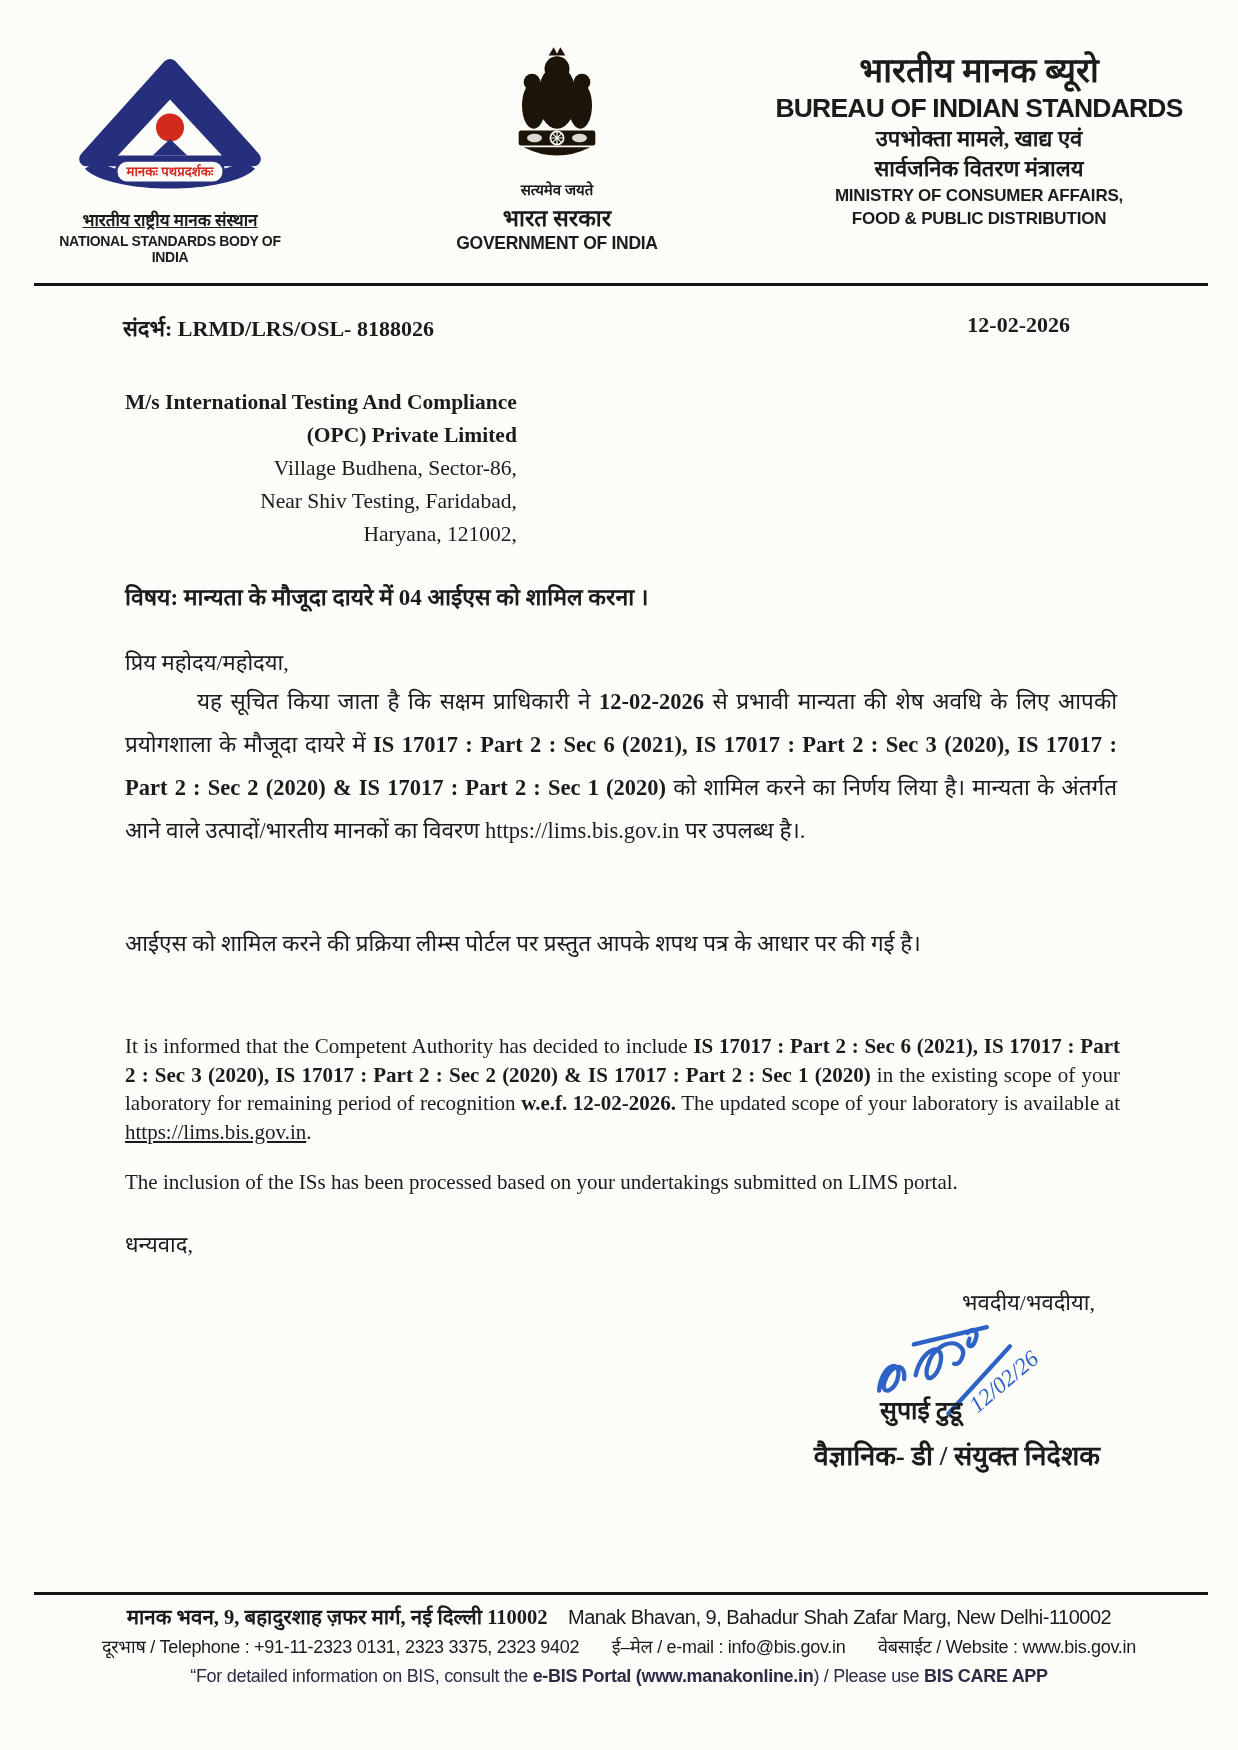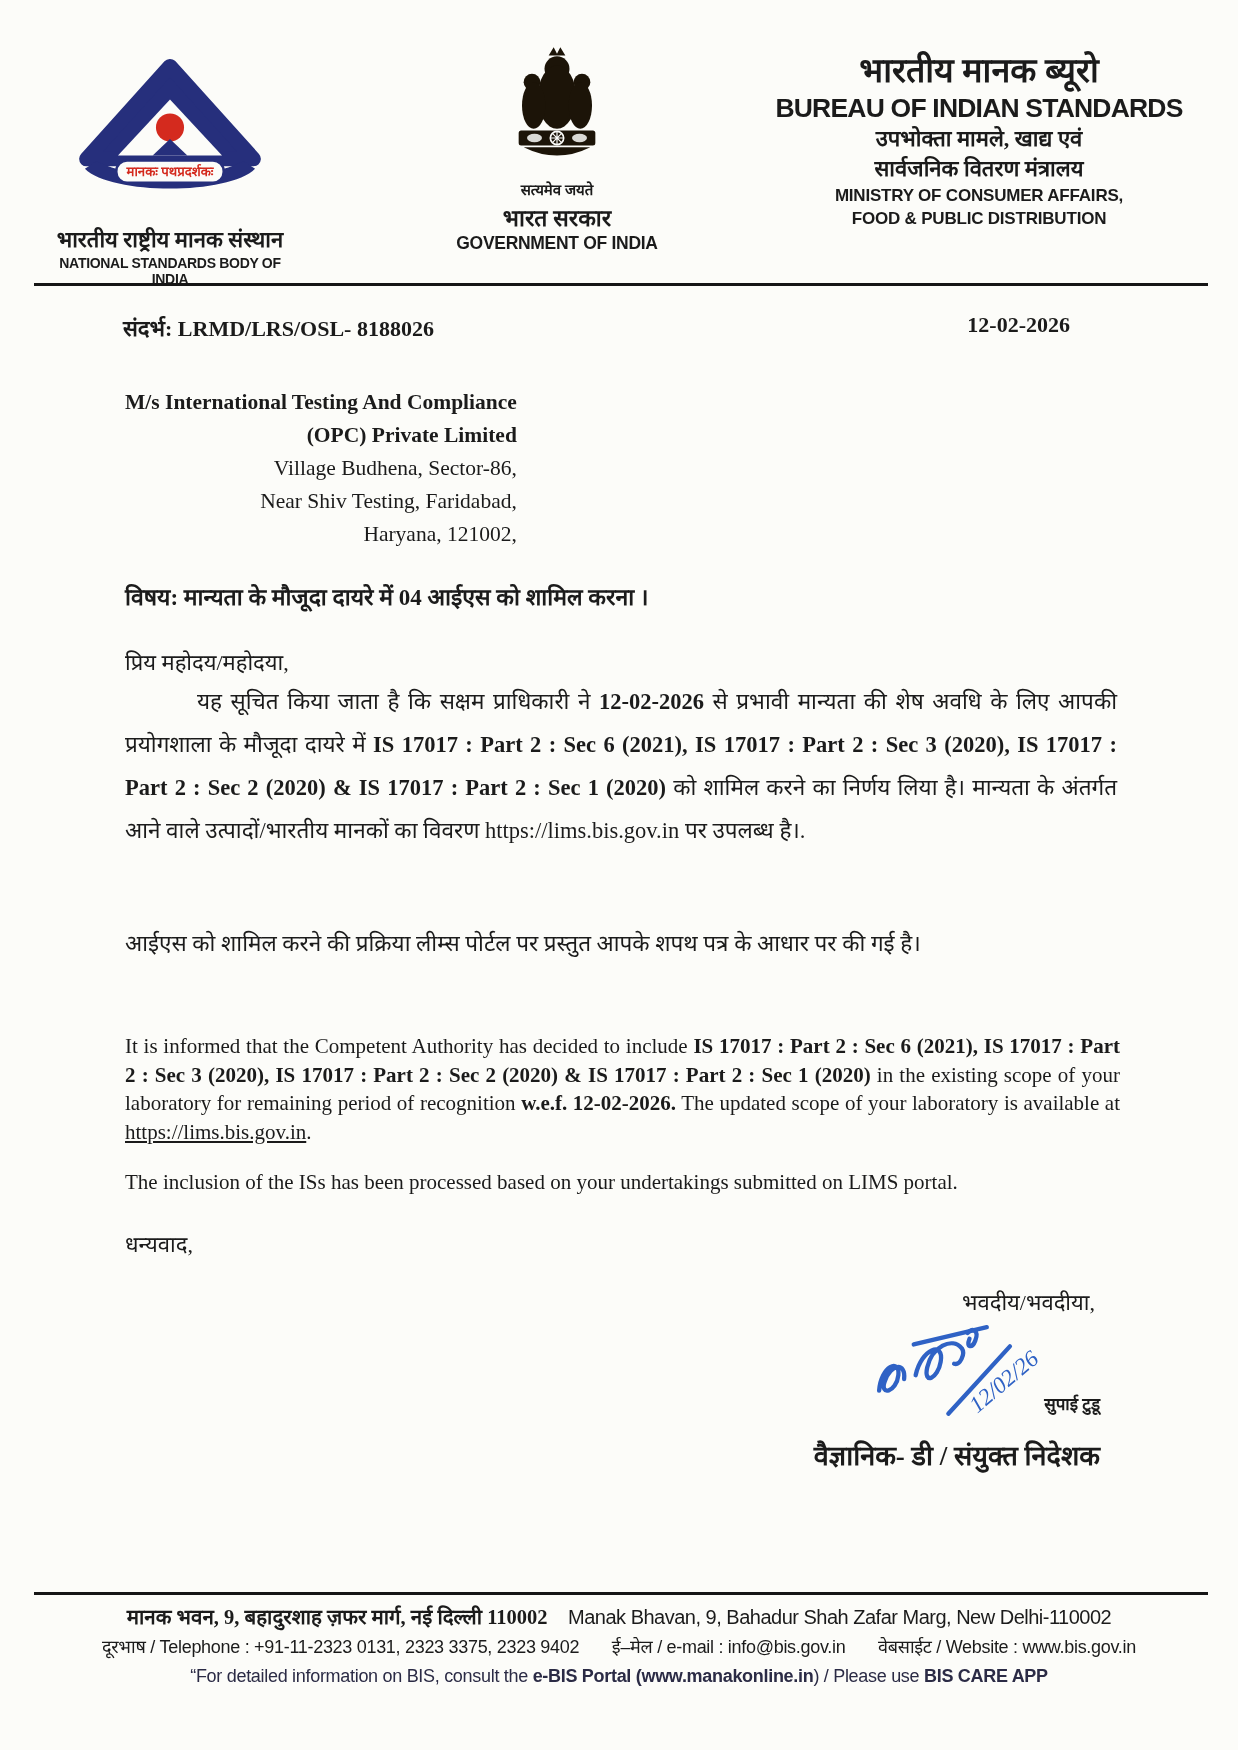--- a/index.html
+++ b/index.html
@@ -7,21 +7,21 @@
     position:relative;width:1238px;height:1750px;margin:0 auto;
     background:#fcfcf9;color:#1b1b1b;overflow:hidden;
     font-family:"Liberation Serif","DejaVu Serif",serif;
   }
   .abs{position:absolute;}
   .sans{font-family:"Liberation Sans","DejaVu Sans",sans-serif;}
   .b{font-weight:bold;}
 
   
   .hdr-left{left:44px;top:50px;width:252px;text-align:center;}
-  .hdr-left .org-hi{font-size:22px;font-weight:bold;margin-top:19px;}
+  .hdr-left .org-hi{font-size:17px;font-weight:bold;margin-top:4px;text-decoration:underline;}
   .hdr-left .org-en{font-size:14px;font-weight:bold;letter-spacing:-0.3px;margin-top:2px;}
   .hdr-center{left:443px;top:42px;width:228px;text-align:center;}
   .hdr-center .motto{font-size:15px;font-weight:bold;margin-top:1px;}
   .hdr-center .govt-hi{font-size:23px;font-weight:bold;margin-top:2px;}
   .hdr-center .govt-en{font-size:17.5px;font-weight:bold;letter-spacing:-0.3px;}
   .hdr-right{left:755px;top:50px;width:448px;text-align:center;}
   .hdr-right .t-hi{font-size:34px;font-weight:bold;line-height:42px;}
   .hdr-right .t-en{font-size:26.5px;font-weight:bold;letter-spacing:-0.8px;line-height:32px;}
   .hdr-right .m-hi{font-size:22px;font-weight:bold;line-height:30px;}
   .hdr-right .m-en{font-size:17px;font-weight:bold;line-height:23px;letter-spacing:-0.2px;}
@@ -36,21 +36,21 @@
   .salutation{left:125px;top:646px;font-size:22px;}
   .para-hi{left:125px;width:992px;font-size:22.5px;line-height:43px;text-align:justify;}
   .p1{top:680px;text-indent:72px;}
   .p2{top:922px;}
   .para-en{left:125px;width:995px;font-size:21px;line-height:28.5px;text-align:justify;}
   .p3{top:1032px;}
   .p4{top:1168px;text-align:left;}
   .thanks{left:125px;top:1228px;font-size:22px;}
   .regards{left:775px;top:1286px;width:320px;text-align:right;font-size:22px;}
   .sig-wrap{left:862px;top:1306px;width:215px;height:125px;}
-  .sig-name{left:880px;top:1392px;width:220px;text-align:right;font-size:17px;font-weight:bold;}
+  .sig-name{left:880px;top:1392px;width:220px;font-size:25px;font-weight:bold;}
   .sig-title{left:760px;top:1436px;width:340px;text-align:right;font-size:27px;font-weight:bold;}
 
   
   .f1{left:0;top:1602px;width:1238px;text-align:center;font-size:20.5px;}
   .f1 .hi{font-weight:bold;}
   .f1 .en{font-family:"Liberation Sans","DejaVu Sans",sans-serif;font-size:20px;letter-spacing:-0.5px;}
   .f2{left:0;top:1634px;width:1238px;text-align:center;font-size:18px;
       font-family:"Liberation Sans","DejaVu Sans",sans-serif;letter-spacing:-0.3px;}
   .f2 span{margin:0 14px;}
   .fnote{left:0;width:1238px;text-align:center;font-size:18px;

